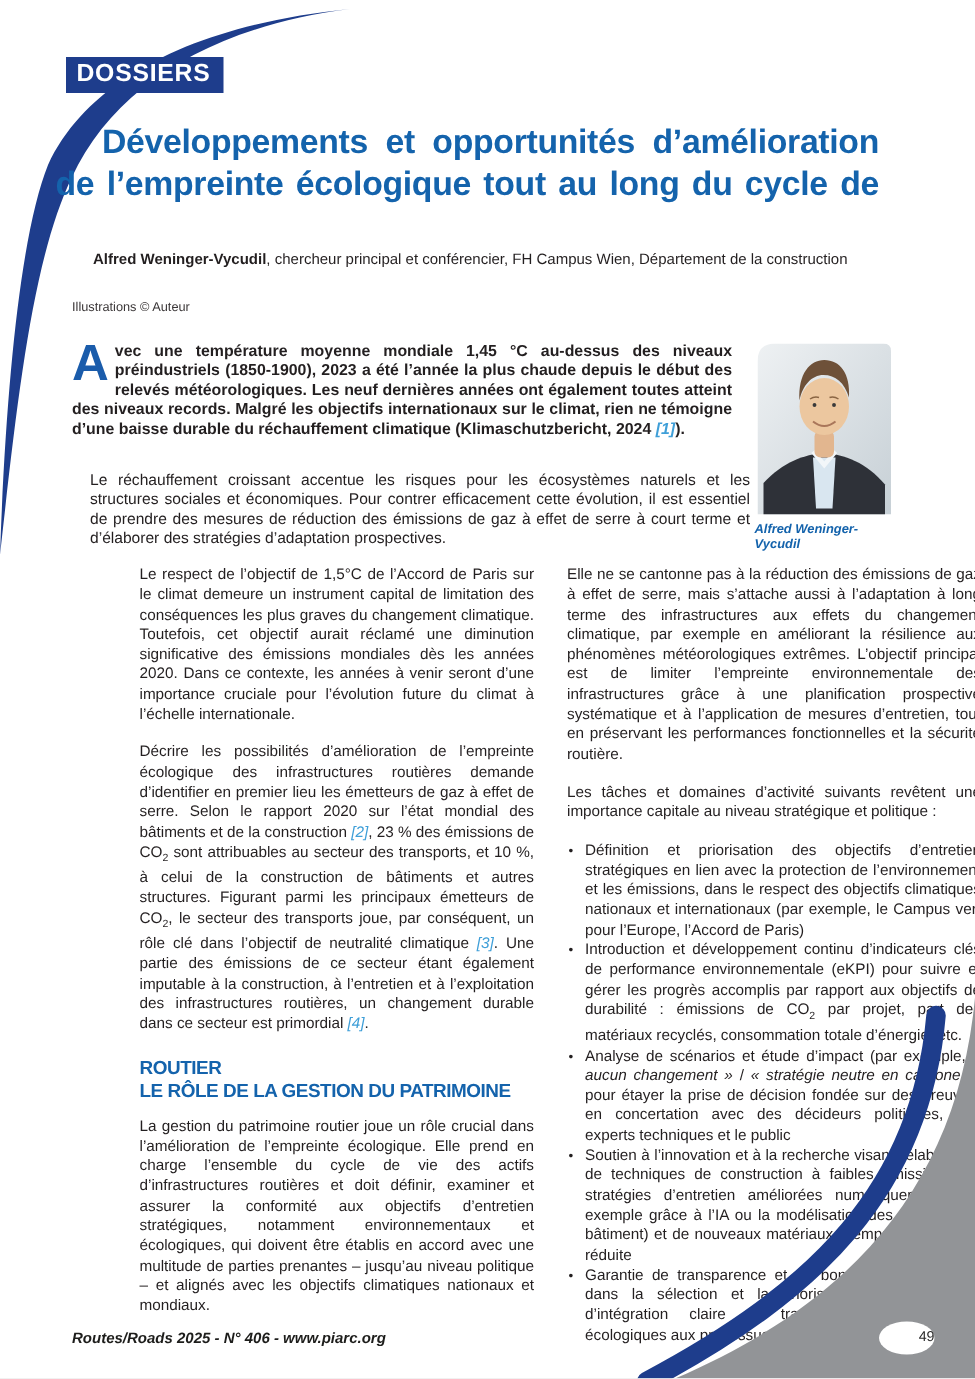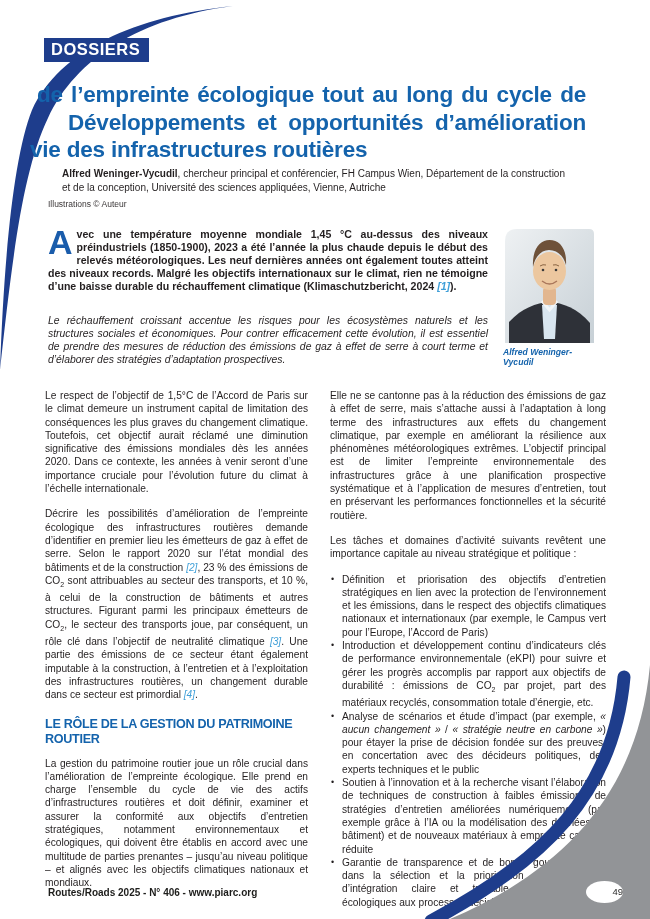--- a/index.html
+++ b/index.html
@@ -29,72 +29,70 @@
   .title .ln2{padding-left:7px;}
 
   .byline{position:absolute;left:62px;top:167px;width:530px;font-size:10px;line-height:14px;}
   .byline b{font-weight:bold;}
   .credits{position:absolute;left:48px;top:199px;font-size:8.5px;color:#3a3637;}
 
   .intro{position:absolute;left:48px;top:228px;width:440px;font-size:10.6px;font-weight:bold;
     line-height:13px;text-align:justify;}
   .dropcap{float:left;font-size:34px;line-height:26px;font-weight:bold;color:var(--dropcap);
     margin:1px 4px 0 0;}
-  .intro2{position:absolute;left:48px;top:314px;width:440px;font-size:10.4px;line-height:13px;
-    text-align:justify;font-style:italic;}
+  .intro2{position:absolute;left:60px;top:314px;width:440px;font-size:10.4px;line-height:13px;
+    text-align:justify;}
 
   .ref{color:var(--link);font-style:italic;text-decoration:none;cursor:pointer;}
   sub{font-size:7px;}
 
   .photo{position:absolute;left:505px;top:229px;width:89px;height:114px;}
   .photo svg{display:block;}
   .photo-caption{position:absolute;left:503px;top:347px;width:92px;font-size:8.6px;
     font-style:italic;font-weight:600;color:var(--blue);}
 
-  .col{position:absolute;top:389px;font-size:10.2px;line-height:13.3px;text-align:justify;}
+  .col{position:absolute;top:377px;font-size:10.2px;line-height:13.3px;text-align:justify;margin-left:48px;}
   .col-left{left:45px;width:263px;}
   .col-right{left:330px;width:276px;}
   .col p{margin-bottom:12px;}
 
   .section-heading{color:var(--blue);font-size:12.6px;font-weight:bold;line-height:15.5px;
     letter-spacing:-0.3px;margin:15px 0 9px 0;text-align:left;}
   .section-heading .hl{display:block;white-space:nowrap;}
 
   ul.bullets{list-style:none;}
   ul.bullets li{position:relative;padding-left:12px;text-align:justify;}
   ul.bullets .marker{position:absolute;left:1px;top:0;font-size:9px;}
   .it{font-style:italic;}
   .fl1{float:right;width:14px;height:27px;}
   .fl2{float:right;clear:right;width:38px;height:27px;}
 
-  .footer-line{position:absolute;left:48px;top:887px;font-size:10px;
+  .footer-line{position:absolute;left:48px;top:887px;font-size:10px;font-style:italic;
     font-weight:600;color:#1d1d1b;}
   .page-oval{position:absolute;left:586px;top:881px;width:37px;height:22px;background:#fff;
     border-radius:50%;text-align:right;line-height:22px;font-size:9.5px;color:#2b2b2b;z-index:5;}
 </style>
 </head>
 <body>
 
 <div class="page">
 
   <svg class="corner swoosh-top" width="250" height="400" viewBox="0 0 250 400" aria-hidden="true">
     <path class="fill-navy" d="M233,6 C135,16 60,50 32,110 C14,155 4,255 0,370 C12,262 22,172 48,118 C76,58 140,18 233,6 Z"></path>
   </svg>
 
   <div class="badge">DOSSIERS</div>
 
   <h1 class="title">
+    <span class="ln ln1 just">Développements et opportunités d’amélioration</span>
     <span class="ln ln2 just">de l’empreinte écologique tout au long du cycle de</span>
-    <span class="ln ln1 just">Développements et opportunités d’amélioration</span>
-    <span class="ln ln3">vie des infrastructures routières</span>
   </h1>
 
   <div class="byline">
     <b>Alfred Weninger-Vycudil</b><span>, chercheur principal et conférencier, FH Campus Wien, Département de la construction</span><br>
-    <span>et de la conception, Université des sciences appliquées, Vienne, Autriche</span>
   </div>
   <div class="credits">Illustrations © Auteur</div>
 
   <div class="intro">
     <span class="dropcap">A</span><span>vec une température moyenne mondiale 1,45 °C au-dessus des niveaux préindustriels (1850-1900), 2023 a été l’année la plus chaude depuis le début des relevés météorologiques. Les neuf dernières années ont également toutes atteint des niveaux records. Malgré les objectifs internationaux sur le climat, rien ne témoigne d’une baisse durable du réchauffement climatique (Klimaschutzbericht, 2024 </span><a class="ref">[1]</a><span>).</span>
   </div>
   <div class="intro2">Le réchauffement croissant accentue les risques pour les écosystèmes naturels et les structures sociales et économiques. Pour contrer efficacement cette évolution, il est essentiel de prendre des mesures de réduction des émissions de gaz à effet de serre à court terme et d’élaborer des stratégies d’adaptation prospectives.</div>
 
   <div class="photo">
     <svg width="89" height="114" viewBox="0 0 89 114" aria-hidden="true">
@@ -118,22 +116,22 @@
     </svg>
   </div>
   <div class="photo-caption">Alfred Weninger-Vycudil</div>
 
   <div class="col col-left">
     <p>Le respect de l’objectif de 1,5°C de l’Accord de Paris sur le climat demeure un instrument capital de limitation des conséquences les plus graves du changement climatique. Toutefois, cet objectif aurait réclamé une diminution significative des émissions mondiales dès les années 2020. Dans ce contexte, les années à venir seront d’une importance cruciale pour l’évolution future du climat à l’échelle internationale.</p>
     <p>
       <span>Décrire les possibilités d’amélioration de l’empreinte écologique des infrastructures routières demande d’identifier en premier lieu les émetteurs de gaz à effet de serre. Selon le rapport 2020 sur l’état mondial des bâtiments et de la construction </span><a class="ref">[2]</a><span>, 23 % des émissions de CO</span><sub>2</sub><span> sont attribuables au secteur des transports, et 10 %, à celui de la construction de bâtiments et autres structures. Figurant parmi les principaux émetteurs de CO</span><sub>2</sub><span>, le secteur des transports joue, par conséquent, un rôle clé dans l’objectif de neutralité climatique </span><a class="ref">[3]</a><span>. Une partie des émissions de ce secteur étant également imputable à la construction, à l’entretien et à l’exploitation des infrastructures routières, un changement durable dans ce secteur est primordial </span><a class="ref">[4]</a><span>.</span>
     </p>
     <h2 class="section-heading">
+      <span class="hl">ROUTIER</span>
       <span class="hl">LE RÔLE DE LA GESTION DU PATRIMOINE</span>
-      <span class="hl">ROUTIER</span>
     </h2>
     <p>La gestion du patrimoine routier joue un rôle crucial dans l’amélioration de l’empreinte écologique. Elle prend en charge l’ensemble du cycle de vie des actifs d’infrastructures routières et doit définir, examiner et assurer la conformité aux objectifs d’entretien stratégiques, notamment environnementaux et écologiques, qui doivent être établis en accord avec une multitude de parties prenantes – jusqu’au niveau politique – et alignés avec les objectifs climatiques nationaux et mondiaux.</p>
   </div>
 
   <div class="col col-right">
     <p>Elle ne se cantonne pas à la réduction des émissions de gaz à effet de serre, mais s’attache aussi à l’adaptation à long terme des infrastructures aux effets du changement climatique, par exemple en améliorant la résilience aux phénomènes météorologiques extrêmes. L’objectif principal est de limiter l’empreinte environnementale des infrastructures grâce à une planification prospective systématique et à l’application de mesures d’entretien, tout en préservant les performances fonctionnelles et la sécurité routière.</p>
     <p>Les tâches et domaines d’activité suivants revêtent une importance capitale au niveau stratégique et politique :</p>
     <ul class="bullets">
       <li>
         <span class="marker">•</span>

